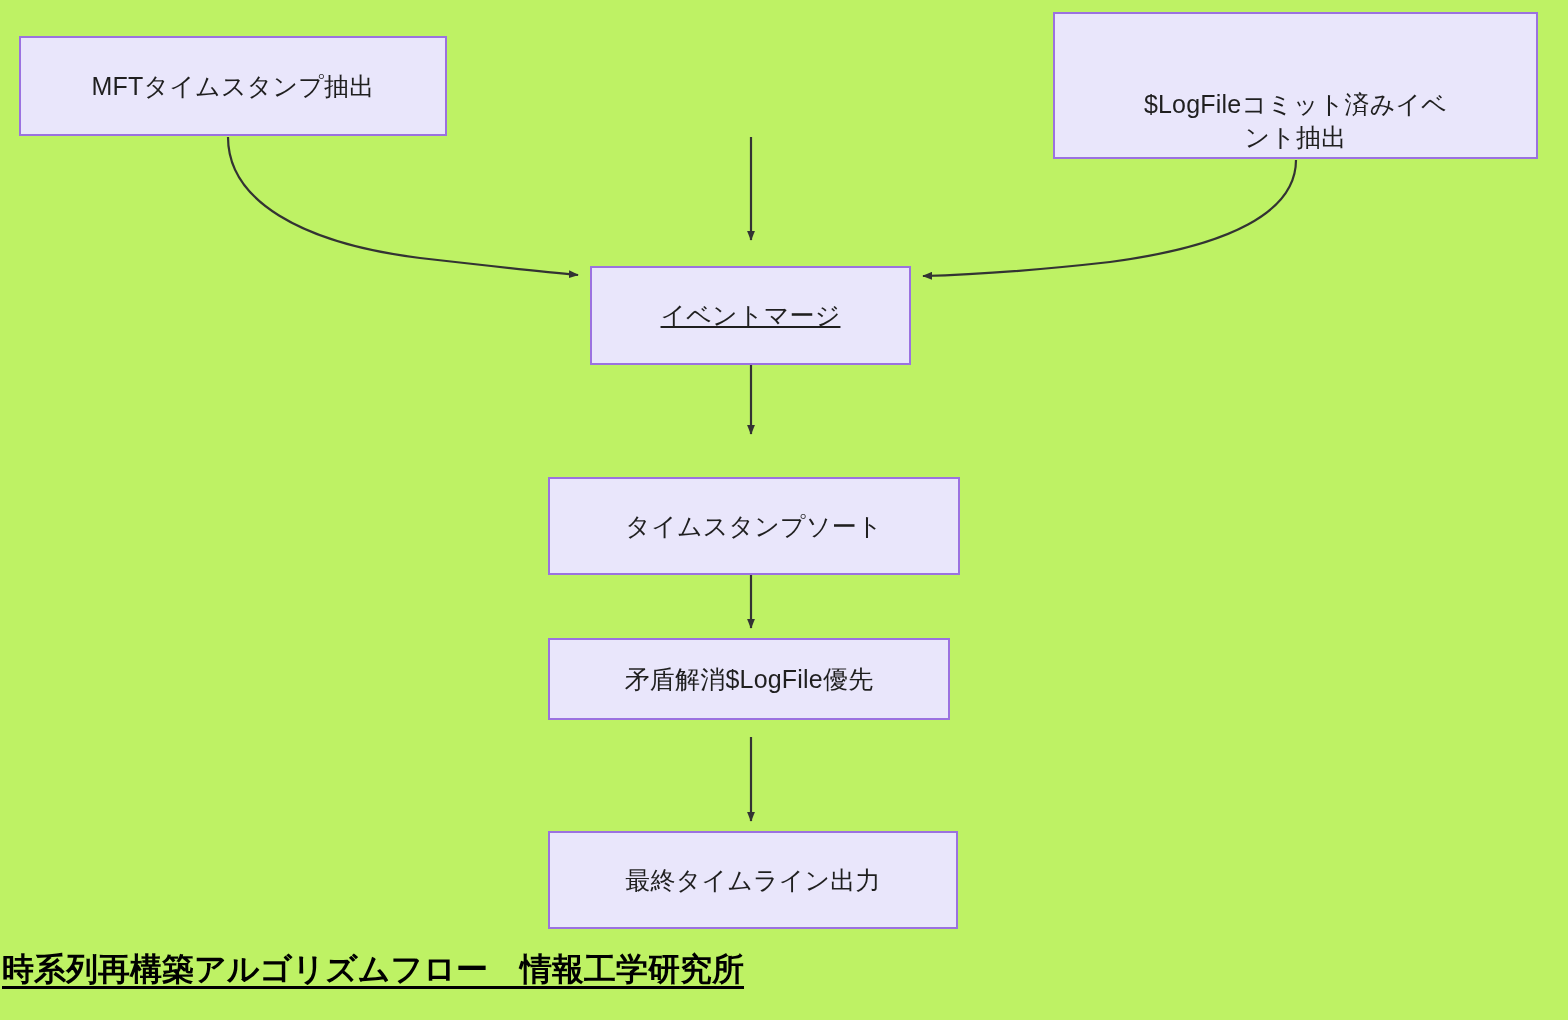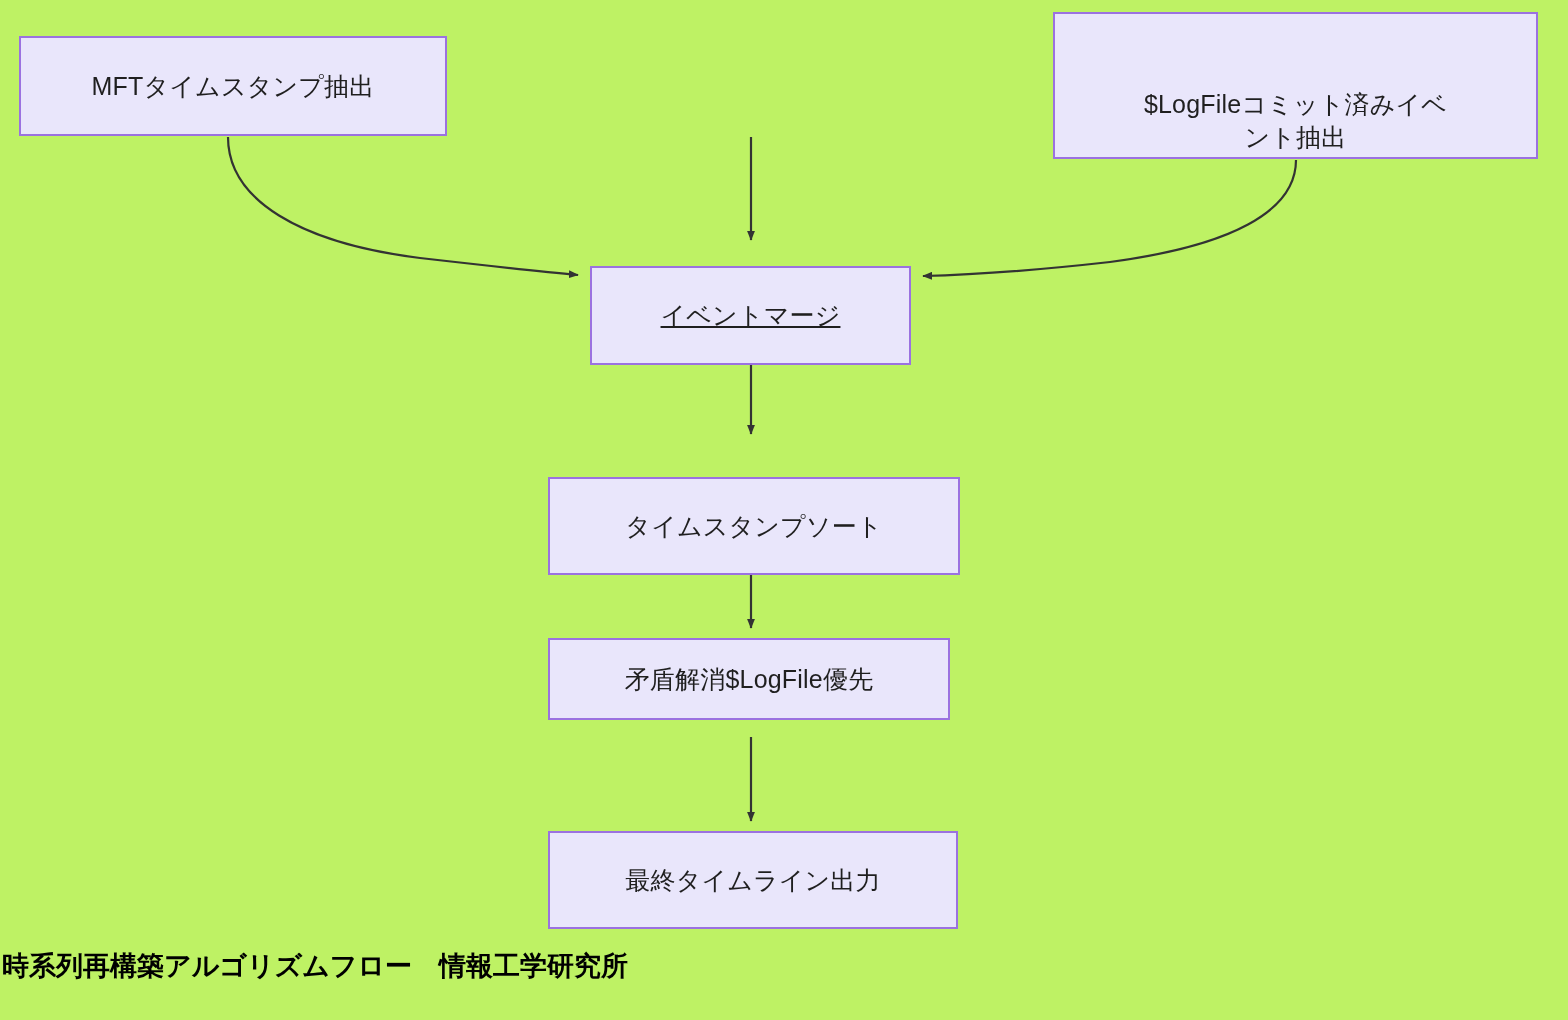--- a/index.html
+++ b/index.html
@@ -41,23 +41,24 @@
     padding: 4px 10px;
   }
   .node-label {
     display: block;
     white-space: pre-line;
   }
   #caption {
     position: absolute;
     left: 2px;
     top: 948px;
-    font-size: 27px;
+    font-size: 32px;
     font-weight: bold;
     color: #000000;
+    text-decoration: underline;
     text-underline-offset: 6px;
     white-space: pre;
   }
 
   
   #node-mft       { left: 19px;   top: 36px;  width: 428px; height: 100px; }
   #node-usn       { left: 541px;  top: 36px;  width: 422px; height: 100px; }
   #node-logfile   { left: 1053px; top: 12px;  width: 485px; height: 147px; align-items: flex-end; }
   #node-merge     { left: 590px;  top: 266px; width: 321px; height: 99px; text-decoration: underline;  }
   #node-sort      { left: 548px;  top: 444px; width: 412px; height: 98px; margin-top: 33px;  }

